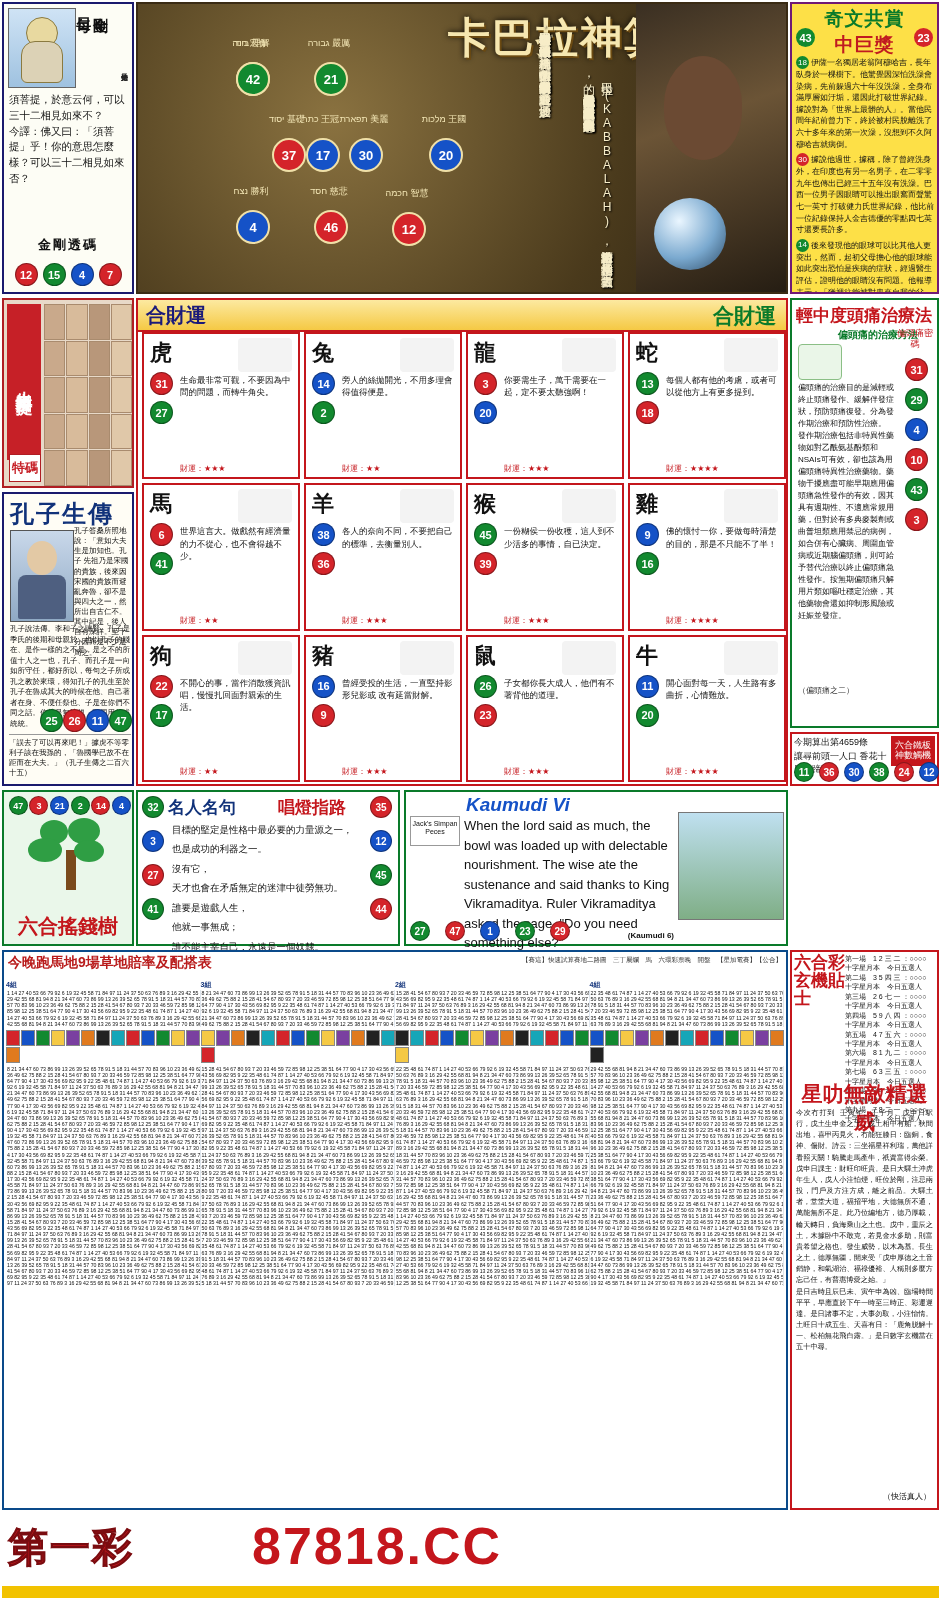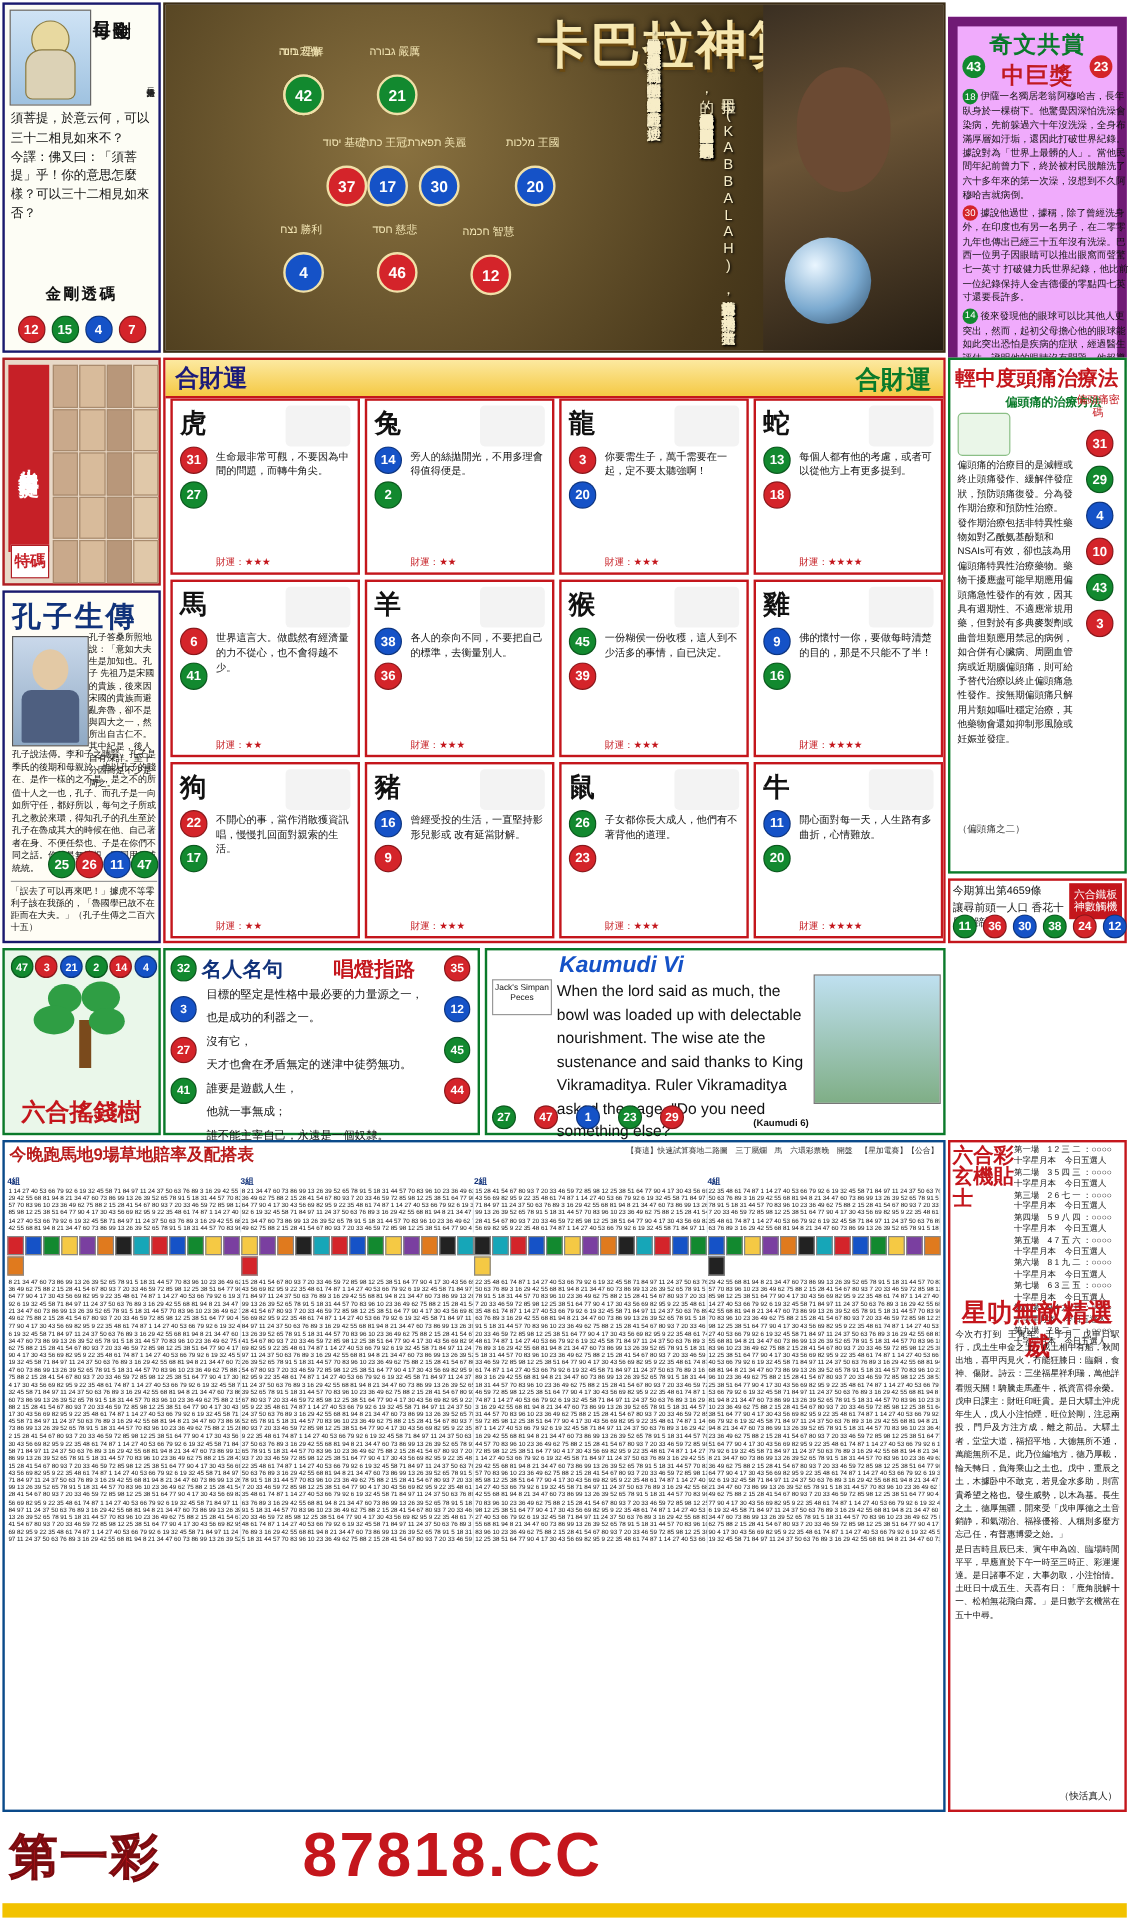--- a/index.html
+++ b/index.html
@@ -23,21 +23,21 @@
   .p-kab{left:136px;top:2px;width:652px;height:292px;border:2px solid #3a2b14;background:radial-gradient(circle at 30% 40%,#8a7240,#4a3a1c 60%,#2b2110);overflow:hidden;}
   .kab-title{position:absolute;right:118px;top:6px;font-size:42px;font-weight:bold;color:#f6e7b0;text-shadow:2px 2px 0 #6b4a12,0 0 6px #000;letter-spacing:2px;}
   .kab-tree{position:absolute;left:6px;top:6px;width:330px;height:280px;}
   .node{position:absolute;width:30px;height:30px;border-radius:50%;display:flex;align-items:center;justify-content:center;font-size:13px;font-weight:bold;color:#fff;border:2px solid #f0e0a8;}
   .nlabel{position:absolute;font-size:9px;color:#f3e6b5;text-align:center;width:58px;line-height:1.15;}
   .kab-v{position:absolute;writing-mode:vertical-rl;text-orientation:upright;color:#f7edc8;font-size:12px;line-height:1.5;text-shadow:1px 1px 2px #000;}
   .kab-lady{position:absolute;right:0;top:0;width:150px;height:292px;background:linear-gradient(160deg,#3a2f22,#6b5436 40%,#241c12);}
   .lady-face{position:absolute;left:28px;top:52px;width:78px;height:104px;border-radius:42px/52px;background:#6b4a33;}
   .lady-ball{position:absolute;left:18px;bottom:26px;width:72px;height:72px;border-radius:50%;background:radial-gradient(circle at 35% 32%,#eaf6ff,#7aa9cf 55%,#2c4a66);}
   
-  .p-qwen{left:790px;top:2px;width:149px;height:292px;border:8px solid #701a75;background:#f0abfc;margin-top:12px;}
+  .p-qwen{left:790px;top:2px;width:149px;height:292px;border:2px solid #701a75;background:#fde047;}
   .qwen-head{position:absolute;left:0;top:2px;width:100%;text-align:center;}
   .qwen-h1{font-size:19px;font-weight:bold;color:#0a7a2a;letter-spacing:1px;}
   .qwen-h2{font-size:19px;font-weight:bold;color:#c01a20;letter-spacing:1px;}
   .qwen-badge{position:absolute;width:19px;height:19px;border-radius:50%;color:#fff;font-size:11px;font-weight:bold;display:flex;align-items:center;justify-content:center;}
   .qwen-body{position:absolute;left:4px;top:52px;width:141px;height:236px;font-size:8px;line-height:1.45;color:#111;overflow:hidden;}
   .qwen-p{margin:0 0 3px 0;}
   .inum{display:inline-flex;width:13px;height:13px;border-radius:50%;color:#fff;font-size:8px;align-items:center;justify-content:center;margin-right:2px;vertical-align:middle;}
   
   .p-puzzle{left:2px;top:298px;width:132px;height:190px;border:2px solid #b01d23;background:#e8d9c8;}
   .puz-title{position:absolute;left:3px;top:4px;width:34px;height:156px;background:#c62027;color:#fff;writing-mode:vertical-rl;text-orientation:upright;font-size:17px;font-weight:bold;display:flex;align-items:center;justify-content:center;letter-spacing:2px;}

